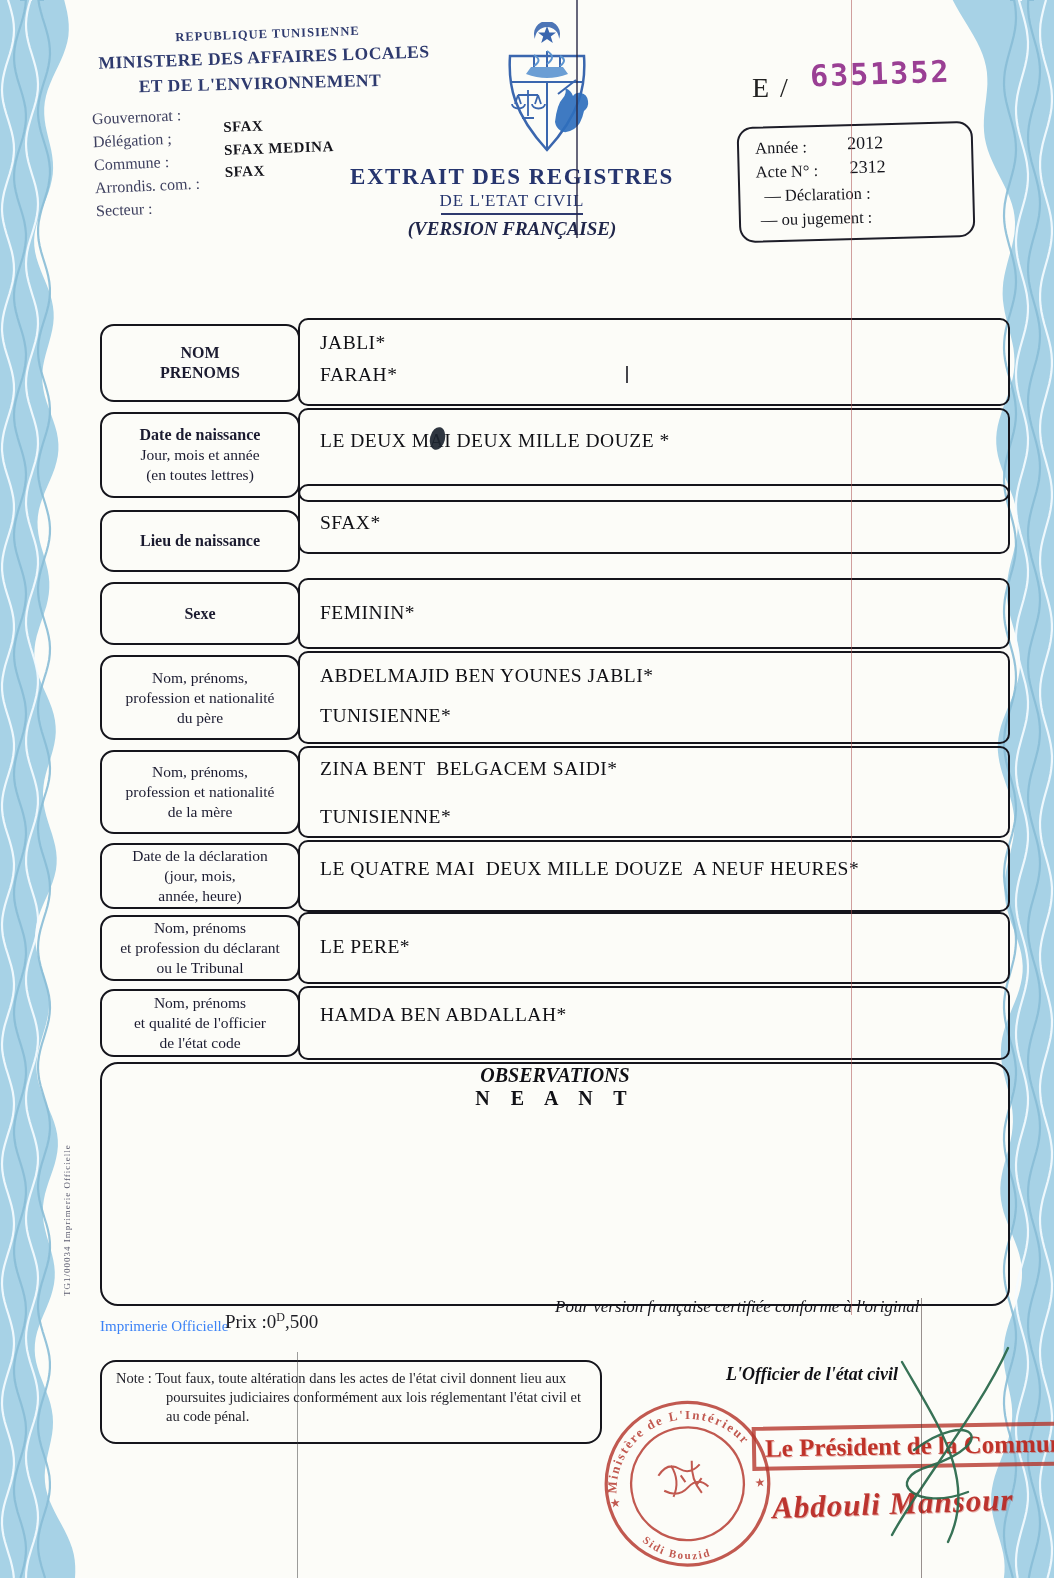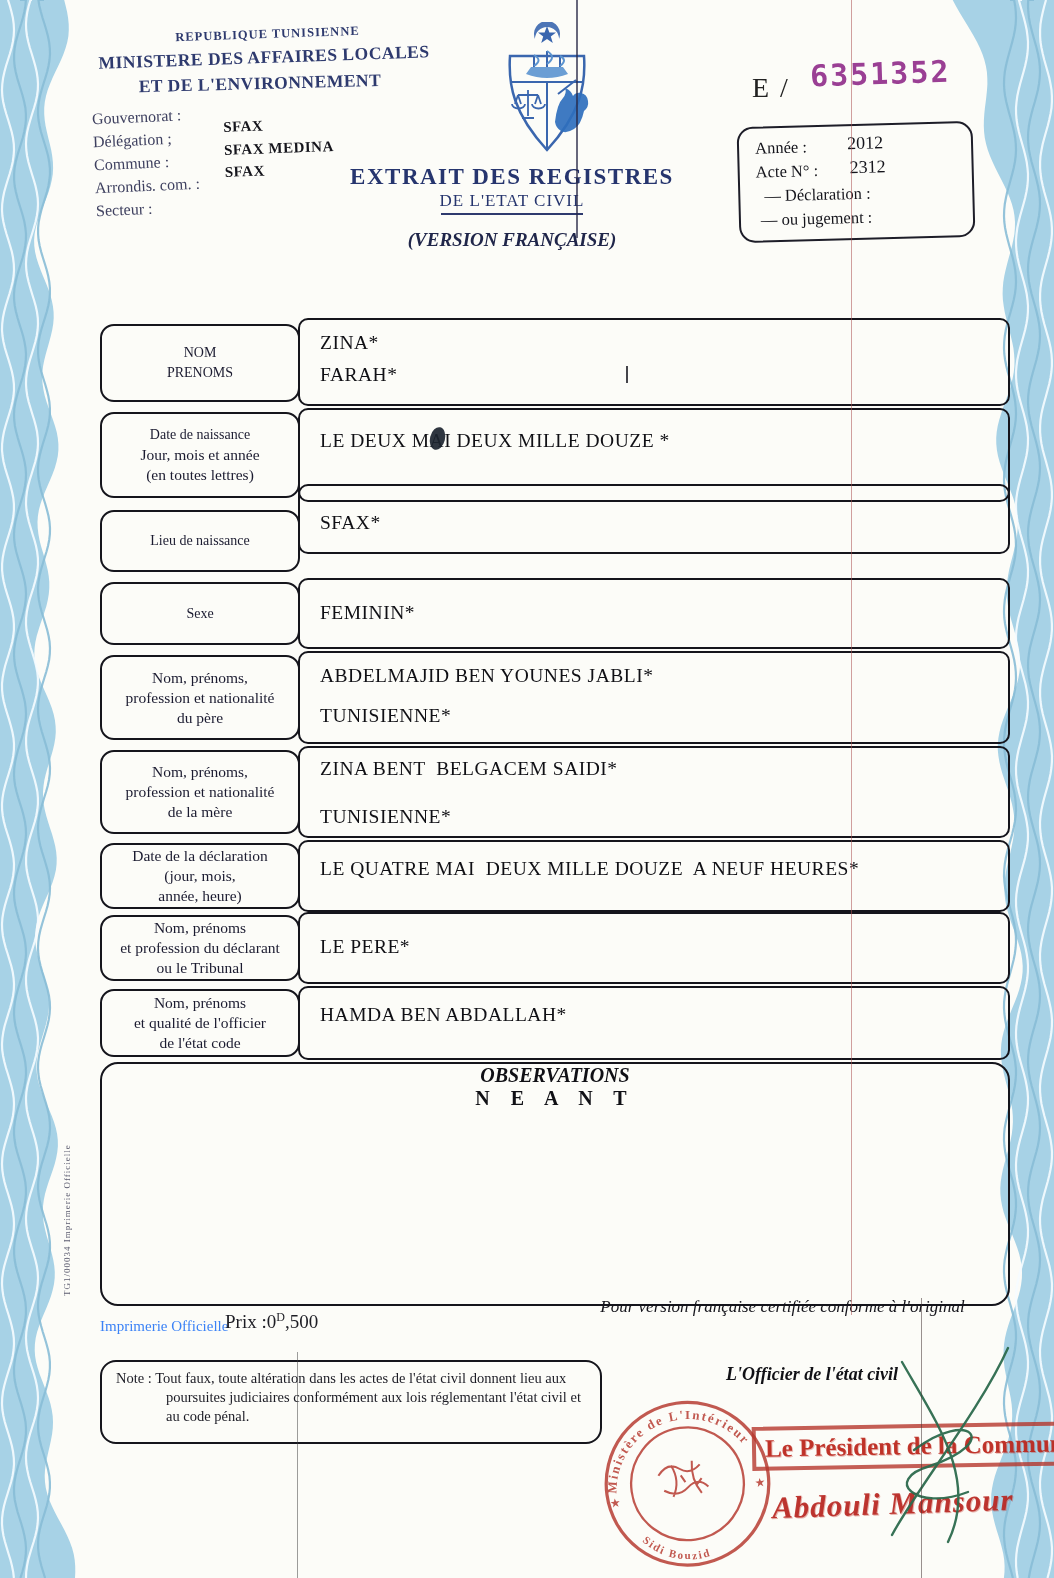--- a/index.html
+++ b/index.html
@@ -28,40 +28,40 @@
   .act-box{position:absolute;left:738px;top:124px;width:232px;height:112px;border:2px solid #1d1d28;
     border-radius:16px;transform:rotate(-1.5deg);font-size:16.5px;color:#15151c;}
   .act-box .line{position:absolute;left:16px;white-space:nowrap;}
   .act-box .v{position:absolute;font-size:18px;top:-3px;}
 
   .title-block{position:absolute;left:282px;top:164px;width:460px;text-align:center;color:#26356e;}
   .t1{font-size:23px;font-weight:bold;letter-spacing:1.5px;}
   .t2{font-size:17px;letter-spacing:1px;margin-top:1px;}
   .t2u{width:142px;height:0;border-top:2px solid #2e3a6e;margin:2px auto 0;}
   .t3{font-size:31px;font-weight:bold;letter-spacing:5px;margin-top:12px;}
-  .t4{font-size:19px;font-style:italic;font-weight:bold;color:#20264a;margin-top:14px;}
+  .t4{font-size:19px;font-style:italic;font-weight:bold;color:#20264a;margin-top:3px;}
 
   
   .label-box{position:absolute;left:100px;width:196px;border:2px solid #15151c;border-radius:14px;
     display:flex;flex-direction:column;justify-content:center;align-items:center;text-align:center;
     font-size:15.5px;line-height:20px;color:#1b1b30;}
-  .label-box .bold{font-weight:normal;font-size:14px;}
+  .label-box .bold{font-weight:bold;font-size:16px;}
   .value-box{position:absolute;left:298px;width:708px;border:2px solid #15151c;border-radius:10px;}
   .val{position:absolute;left:20px;font-size:19.5px;letter-spacing:.5px;white-space:pre;color:#101015;}
 
   .obs-box{position:absolute;left:100px;top:1062px;width:906px;height:240px;border:2px solid #15151c;
     border-radius:18px;text-align:center;}
   .obs-title{font-size:20px;font-weight:bold;font-style:italic;color:#101015;}
   .obs-value{margin-top:0;font-size:20px;font-weight:bold;letter-spacing:8px;color:#101015;}
 
   
   .printer{position:absolute;left:100px;top:1318px;font-size:15px;color:#3b82f6;}
   .price{position:absolute;left:225px;top:1310px;font-size:19px;color:#1d1d24;}
   .price sup{font-size:12px;}
-  .certify{position:absolute;left:555px;top:1297px;width:455px;text-align:center;
+  .certify{position:absolute;left:555px;top:1297px;width:455px;text-align:left;
     font-style:italic;font-size:17px;color:#15151c;}
   .place-line{position:absolute;left:648px;top:1320px;font-size:19px;font-weight:bold;color:#15151c;white-space:nowrap;}
   .place-line .le{font-weight:normal;font-style:italic;font-size:17px;margin-left:-1px;}
   .place-line .day{margin-left:30px;}
   .place-line .my{margin-left:26px;}
 
   .note-box{position:absolute;left:100px;top:1360px;width:502px;height:84px;border:2px solid #15151c;
     border-radius:16px;padding:7px 12px 0 14px;box-sizing:border-box;font-size:14.5px;line-height:19px;color:#1b1b24;}
   .note-inner{padding-left:50px;text-indent:-50px;}
 
@@ -153,21 +153,21 @@
     <div class="t2">DE L'ETAT CIVIL</div>
     <div class="t2u"></div>
     <div class="t4">(VERSION FRANÇAISE)</div>
   </div>
 
   <div class="label-box" style="top:324px;height:74px">
     <div class="bold">NOM</div>
     <div class="bold">PRENOMS</div>
   </div>
   <div class="value-box" style="top:318px;height:84px">
-    <div class="val" style="top:12px">ZINA*</div>
+    <div class="val" style="top:12px">JABLI*</div>
     <div class="val" style="top:44px">FARAH*</div>
   </div>
 
   <div class="label-box" style="top:412px;height:82px">
     <div class="bold">Date de naissance</div>
     <div>Jour, mois et année</div>
     <div>(en toutes lettres)</div>
   </div>
   <div class="value-box" style="top:408px;height:90px">
     <div class="val" style="top:20px">LE DEUX MAI DEUX MILLE DOUZE *</div>

